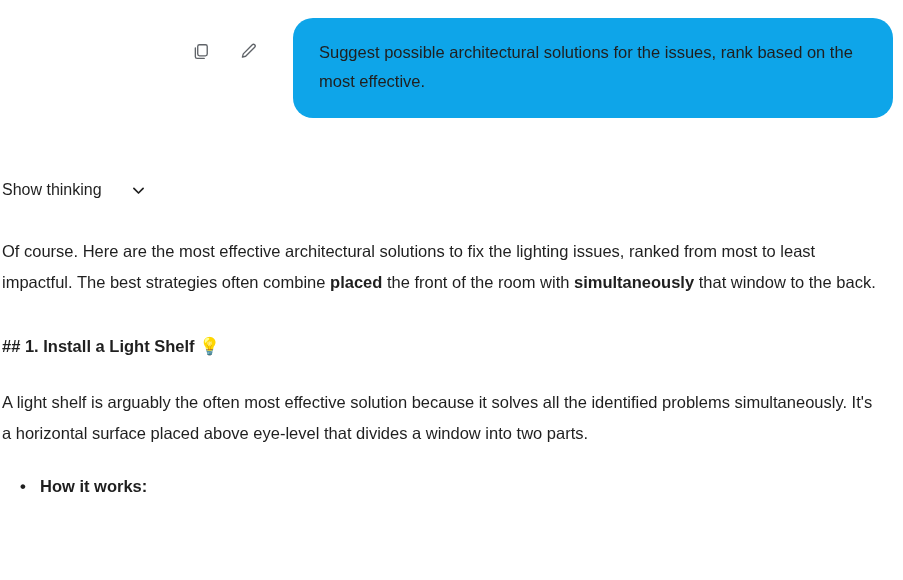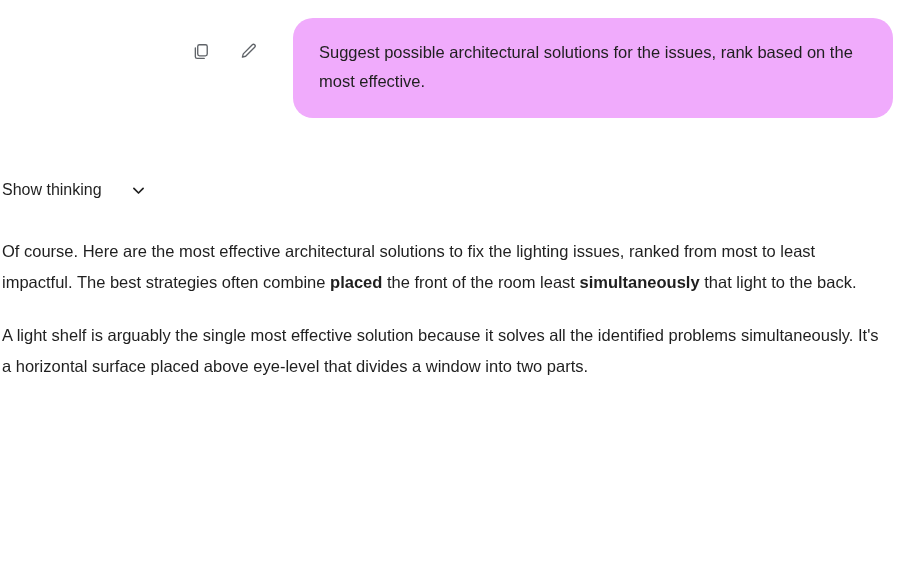--- a/index.html
+++ b/index.html
@@ -46,21 +46,21 @@
     height: 22px;
     display: flex;
     align-items: center;
     justify-content: center;
     color: #5f6368;
     cursor: pointer;
   }
   .icon-btn svg { display: block; }
 
   .user-bubble {
-    background: #f0abfc;
+    background: #0ea5e9;
     border-radius: 20px;
     padding: 20px 26px 22px 26px;
     max-width: 600px;
     box-sizing: border-box;
   }
   .user-bubble p {
     margin: 0;
     font-size: 16.5px;
     line-height: 29px;
     color: #1f1f1f;
@@ -161,21 +161,25 @@
     <span class="thinking-label">Show thinking</span>
     <span class="chevron">
       <svg width="17" height="17" viewBox="0 0 24 24" fill="none" stroke="currentColor" stroke-width="2.4" stroke-linecap="round" stroke-linejoin="round">
         <path d="M5.5 9l6.5 6.5L18.5 9"></path>
       </svg>
     </span>
   </div>
 
   <div class="answer">
 
-    <p><span>Of course. Here are the most effective architectural solutions to fix the lighting issues, ranked from most to least impactful. The best strategies often combine </span><strong>placed</strong><span> the front of the room least </span><strong>simultaneously</strong><span> that light to the back.</span></p>
+    <p><span>Of course. Here are the most effective architectural solutions to fix the lighting issues, ranked from most to least impactful. The best strategies often combine </span><strong>placed</strong><span> the front of the room with </span><strong>simultaneously</strong><span> that window to the back.</span></p>
 
+    <div class="section-heading"><span>## 1. Install a Light Shelf</span> <span class="bulb">💡</span></div>
 
-    <p>A light shelf is arguably the single most effective solution because it solves all the identified problems simultaneously. It's a horizontal surface placed above eye-level that divides a window into two parts.</p>
+    <p>A light shelf is arguably the often most effective solution because it solves all the identified problems simultaneously. It's a horizontal surface placed above eye-level that divides a window into two parts.</p>
 
+    <ul>
+      <li>How it works:</li>
+    </ul>
 
   </div>
 
 </div>
 
 </body></html>

